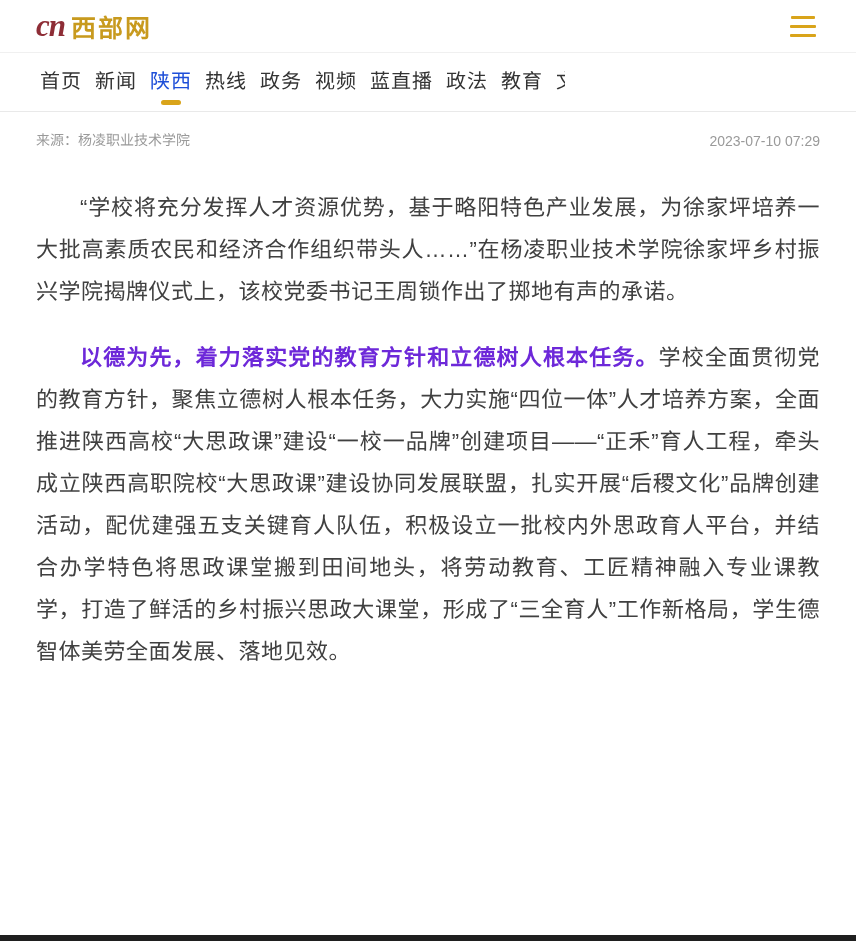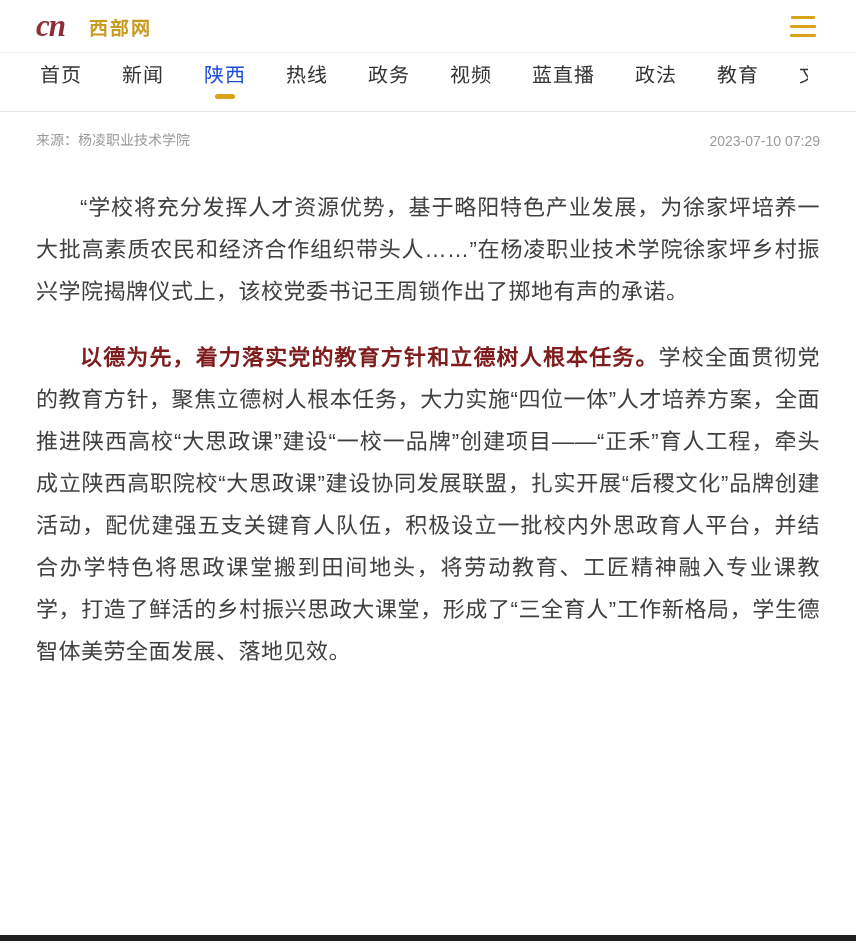--- a/index.html
+++ b/index.html
@@ -11,49 +11,49 @@
   .site-header { height:53px; display:flex; align-items:center; justify-content:space-between;
     padding:0 40px 0 36px; border-bottom:1px solid #f0f0f0; background:#fff; }
   .logo { display:flex; align-items:center; font-style:italic; font-weight:800; cursor:pointer; }
   .logo-cn { color:#8e2d36; font-size:31px; letter-spacing:-1px;font-family:Liberation Serif, serif; }
   .logo-west { color:#d8a41f; font-size:31px; letter-spacing:-1px; position:relative; margin-left:1px; }
   .logo-shaanxi { position:absolute; top:-8px; left:6px; font-size:9px; letter-spacing:2px;
     color:#d8a41f; font-weight:700; }
   .logo-t-ring { display:inline-flex; align-items:center; justify-content:center;
     width:32px; height:32px; border:4px solid #d8a41f; border-radius:50%;
     color:#d8a41f; font-size:24px; margin-left:-1px; vertical-align:-6px; }
-  .logo-zh { color:#c89a1e; font-size:19px; font-weight:700; font-style:normal;
-    margin-left:24px; letter-spacing:2px; }
+  .logo-zh { color:#c89a1e; font-size:25px; font-weight:700; font-style:normal;
+    margin-left:6px; letter-spacing:2px; }
   .menu-icon { display:flex; flex-direction:column; gap:6px; width:26px; cursor:pointer; padding:4px 0; }
   .menu-icon span { display:block; height:3px; width:26px; background:#d9a41a; border-radius:1px; }
   .menu-icon span:first-child { width:24px; margin-left:1px; }
 
   
-  .site-nav { height:59px; display:flex; align-items:flex-start; gap:40px;
+  .site-nav { height:59px; display:flex; align-items:center; gap:13px;
     padding:0 0 0 40px; border-bottom:1px solid #e9e9e9; background:#fff;
     white-space:nowrap; overflow:hidden; }
   .nav-item { position:relative; font-size:20px; color:#333; text-decoration:none;
     letter-spacing:1px; flex:0 0 auto; padding:6px 0 12px; }
   .nav-item.active { font-weight:400; color:#1d4ed8; }
   .nav-item .nav-underline { display:none; }
   .nav-item.active .nav-underline { display:block; position:absolute; left:50%;
     transform:translateX(-50%); bottom:1px; width:20px; height:5px; border-radius:3px;
     background:#d9a41a; }
   .nav-item.partial { width:9px; overflow:hidden; }
 
   
   .article { padding:0 36px; }
   .article-title { margin-top:27px; font-size:28px; line-height:34px; font-weight:700;
     color:#333; letter-spacing:0.5px; }
   .article-meta { margin-top:17px; display:flex; justify-content:space-between;
     align-items:flex-end; font-size:14px; color:#9a9a9a; }
   .article-body { margin-top:38px; }
   .article-body p { font-size:22px; line-height:42px; color:#404040; text-align:justify;
     text-indent:2em; margin-bottom:24px; letter-spacing:0.5px; }
-  .article-body p .lead { font-weight:700; color:#7f1d1d; }
+  .article-body p .lead { font-weight:700; color:#6d28d9; }
 
   
   .bottom-bar { position:absolute; left:0; right:0; bottom:2px; height:6px; background:#1f1f1f; }
 </style>
 </head>
 <body>
 
 <div class="page">
 
   <div class="site-header">

